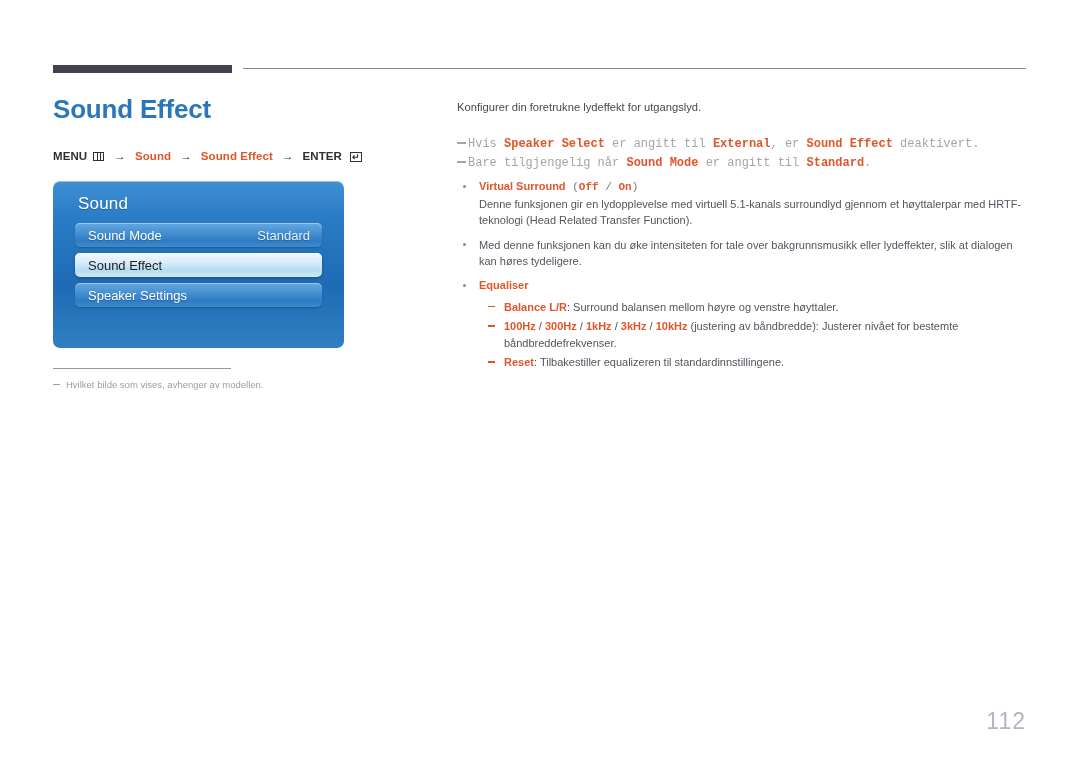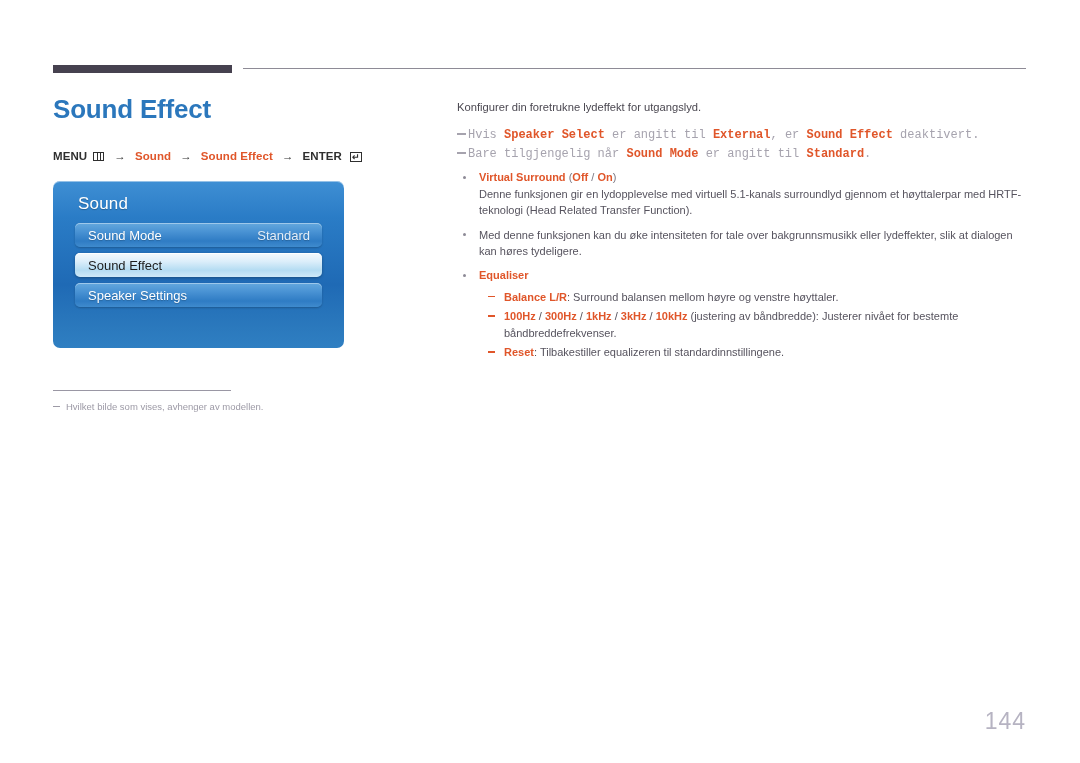--- a/index.html
+++ b/index.html
@@ -172,21 +172,21 @@
   .osd-item.selected .label {
     color: #1d1d1d;
     text-shadow: none;
     font-weight: normal;
   }
 
   
   .left-note {
     position: absolute;
     left: 53px;
-    top: 390px;
+    top: 368px;
     width: 300px;
   }
   .left-note .note-rule {
     width: 178px;
     height: 1px;
     background: #9a97a4;
     margin-bottom: 9px;
   }
   .left-note .note-line {
     font-size: 9.5px;
@@ -210,21 +210,21 @@
     left: 457px;
     top: 99px;
     width: 572px;
     font-size: 11px;
     line-height: 16.5px;
     color: #56535e;
   }
   .intro {
     color: #4b4851;
     font-size: 11.2px;
-    margin-bottom: 11px;
+    margin-bottom: 20px;
   }
   .note-row {
     display: flex;
     align-items: flex-start;
     margin-bottom: 3px;
     color: #a6a3ae;
     font-size: 12px;
     line-height: 16px;
     font-family: Liberation Mono, monospace;
   }
@@ -258,20 +258,21 @@
   }
   .bullet-head {
     color: #e0562a;
     font-weight: bold;
     font-size: 11px;
     line-height: 16px;
   }
   .bullet-head .paren {
     font-weight: normal;
     color: #7a7782;
+    font-family: Liberation Mono, monospace;
   }
   .bullet-head .paren b { color: #e0562a; font-weight: bold; }
   .bullet-desc {
     color: #56535e;
     font-size: 11px;
     line-height: 16.5px;
     margin-top: 1px;
   }
   .bullet-desc b { color: #e0562a; }
 
@@ -401,13 +402,13 @@
             <div class="sub-row">
               <span class="subdash"></span>
               <div class="sub-body"><b>Reset</b><span>: Tilbakestiller equalizeren til standardinnstillingene.</span></div>
             </div>
           </div>
         </div>
       </div>
     </div>
 </div>
 
-<div class="page-number">144</div>
+<div class="page-number">112</div>
 
 </body></html>

